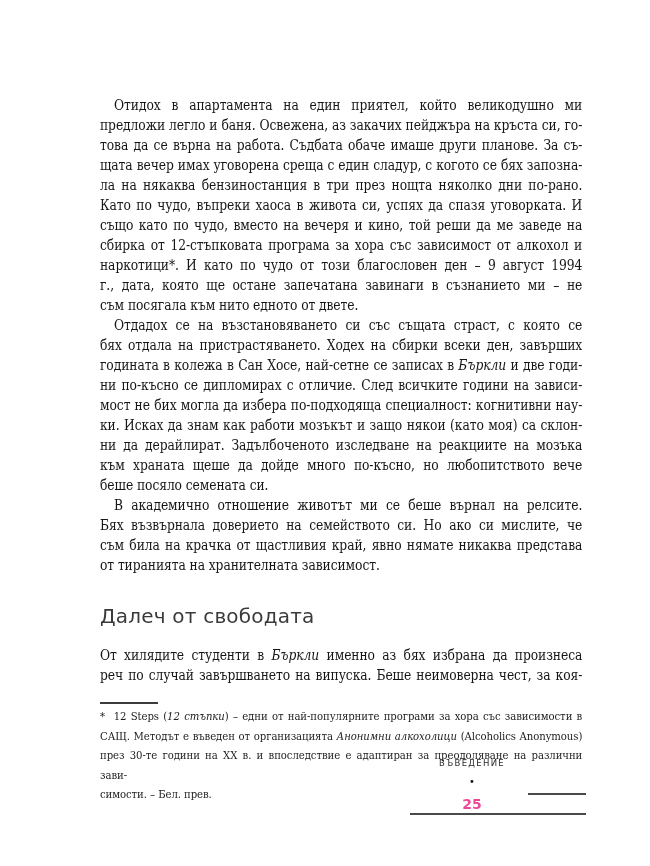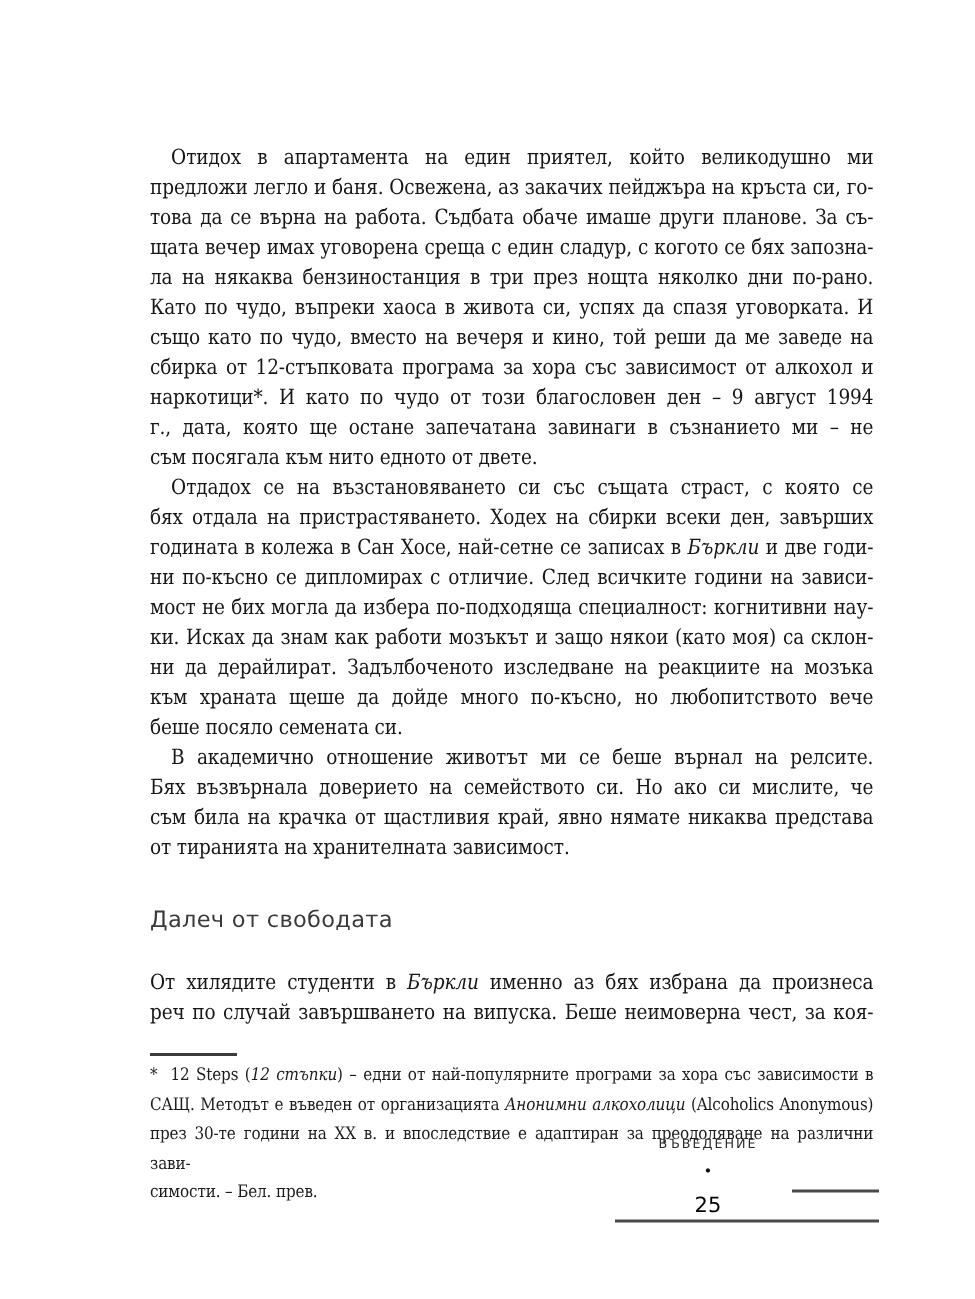--- a/index.html
+++ b/index.html
@@ -22,21 +22,21 @@
   .p4-block     { left: 84px; top: 645px; font-size: 14px; line-height: 20px; letter-spacing: -0.1px; }
   .footnote-block { left: 84px; top: 707px; font-size: 11.5px; line-height: 19.5px; letter-spacing: -0.1px; color:#1c1c1c; }
   .line { height: auto; min-height: 1em; }
   .line.j { text-align: justify; text-align-last: justify; }
   .line.f { padding-left: 16px; }
   em { font-style: italic; }
 
   .heading {
     position: absolute; left: 84px; top: 604px;
     margin: 0; font-family: "DejaVu Sans", sans-serif;
-    font-size: 15px; font-weight: 400; color: #3a3a3a;
+    font-size: 20px; font-weight: 400; color: #3a3a3a;
     letter-spacing: 0.2px;
   }
   .footnote-rule {
     position: absolute; left: 84px; top: 702px;
     width: 58px; height: 2px; background: #3c3c3c;
   }
   .footer-rule-top {
     position: absolute; left: 512px; top: 793px;
     width: 58px; height: 2px; background: #4a4a4a;
   }
@@ -45,21 +45,21 @@
     width: 176px; height: 2px; background: #4a4a4a;
   }
   .footer-text {
     position: absolute; left: 360px; top: 795px; width: 192px; height: 17px;
     display: flex; align-items: center; justify-content: flex-end; gap: 9px;
     font-family: "DejaVu Sans", sans-serif;
     flex-direction: column;
   }
   .f-label  { font-size: 8.5px; letter-spacing: 1.3px; color: #2b2b2b; }
   .f-bullet { font-size: 10px; color: #111; line-height: 1; }
-  .f-num    { font-size: 14px; color: #000000; }
+  .f-num    { font-size: 14px; color: #ec4899; font-weight: bold; }
 </style>
 </head>
 <body>
 
 <div class="page">
 
   <div class="body-block scaled">
     <div>
         <div class="line j f"><span>Отидох в апартамента на един приятел, който великодушно ми</span></div>
         <div class="line j"><span>предложи легло и баня. Освежена, аз закачих пейджъра на кръста си, го-</span></div>

